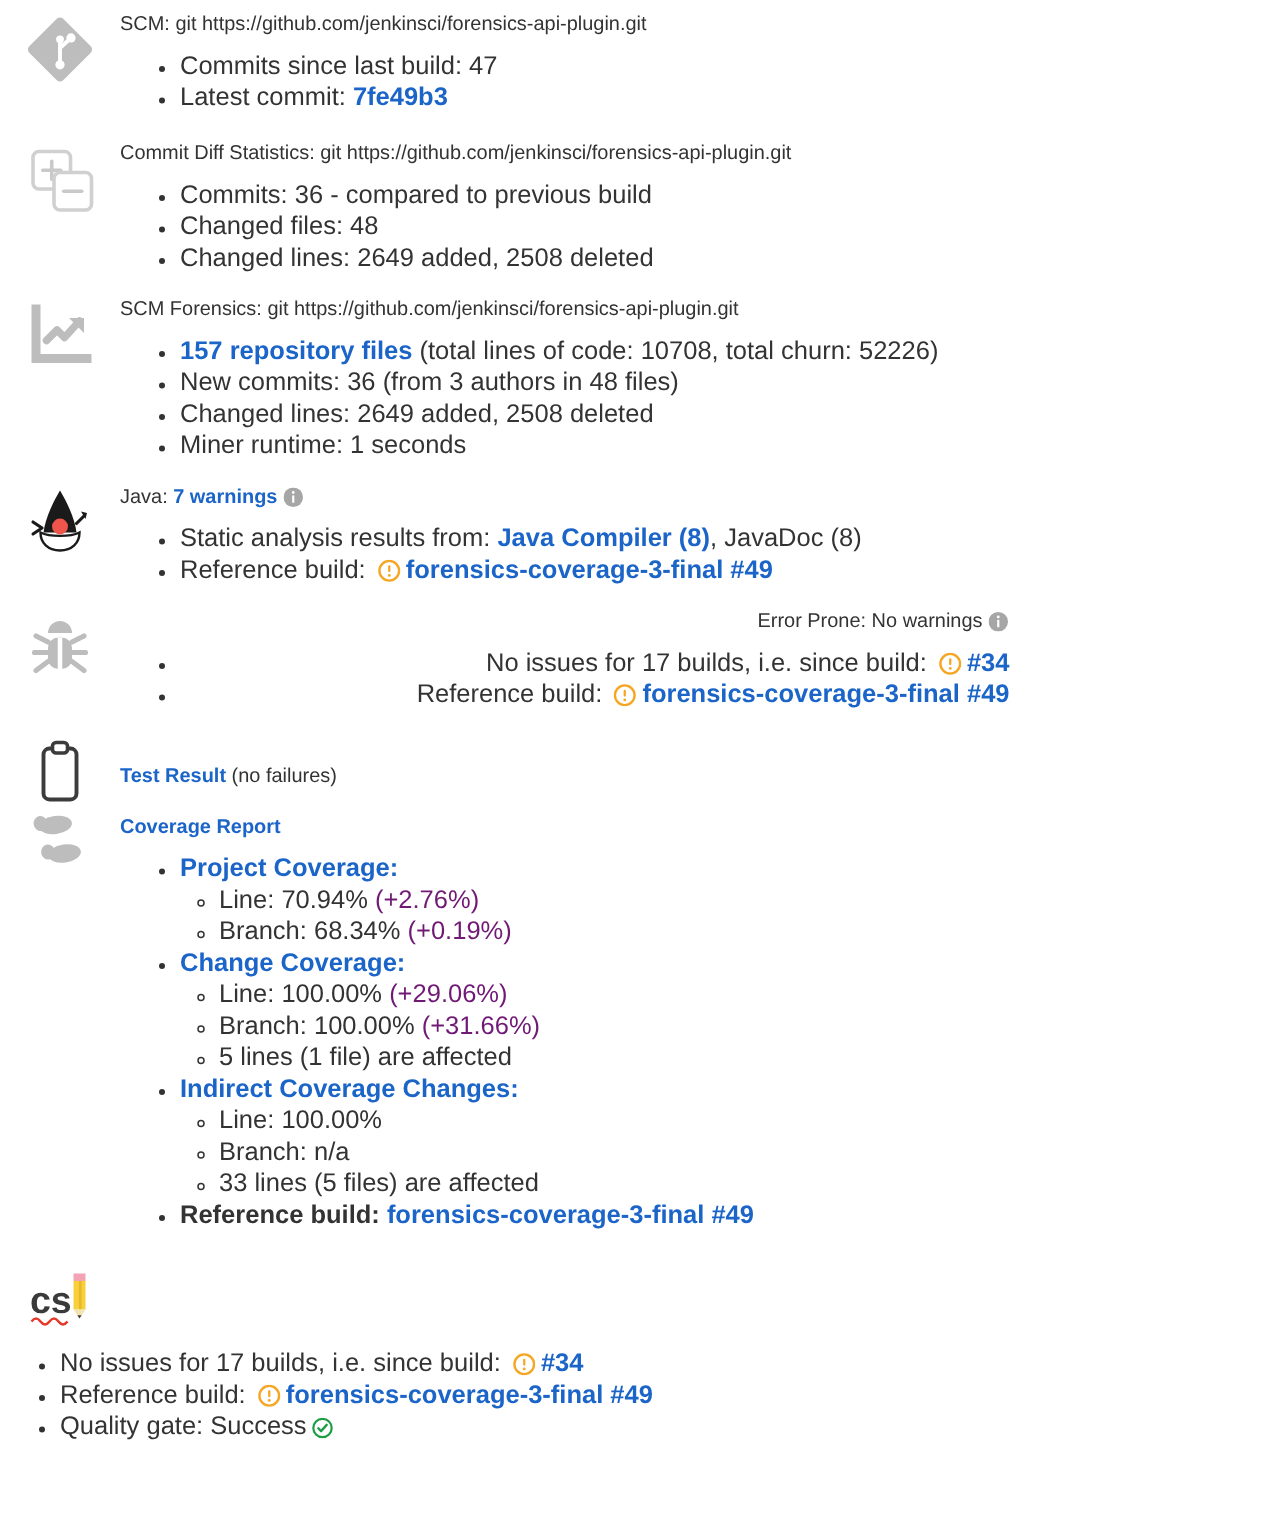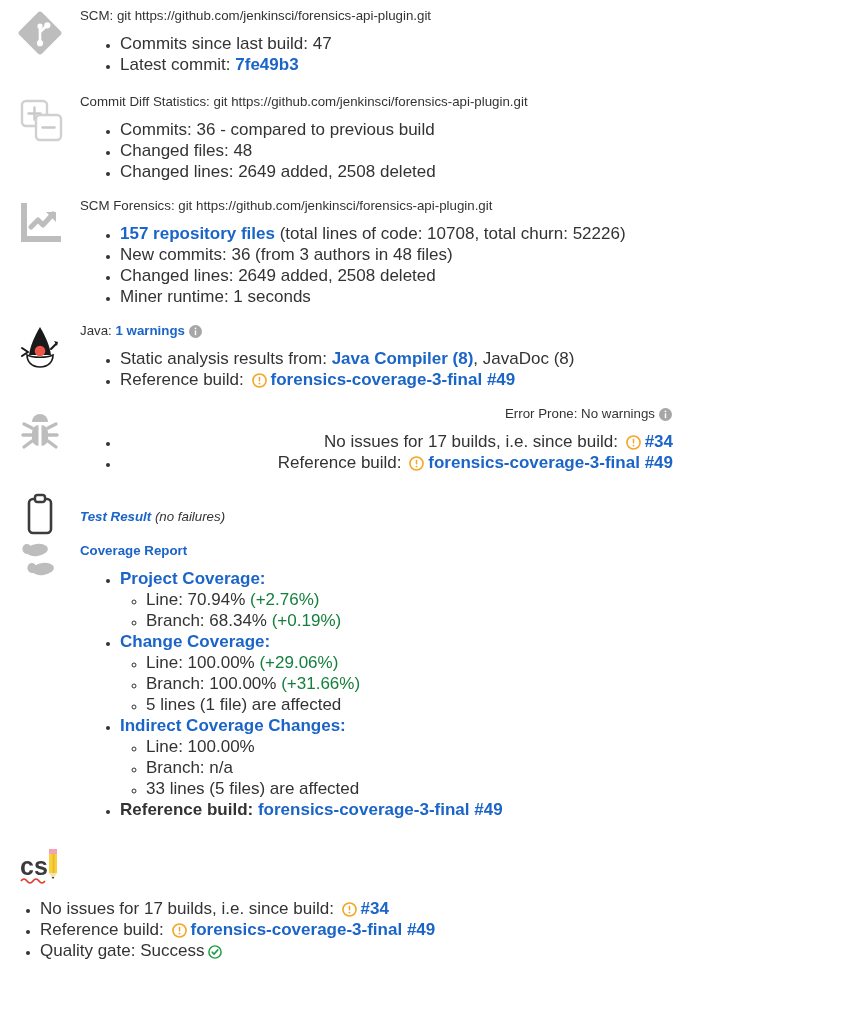--- a/index.html
+++ b/index.html
@@ -62,21 +62,21 @@
   ul.lvl1 > li::marker { color: #333; font-size: 12px; }
   ul.lvl2 > li::marker { color: #333; font-size: 12px; }
 
   a.link {
     color: #1b64c8;
     text-decoration: none;
     font-weight: bold;
   }
 
   .bold-dark { font-weight: bold; color: #333333; }
-  .delta-up { color: #15803d; }
+  .delta-up { color: #701a75; }
 
   
   .icn {
     display: inline-block;
     vertical-align: -3px;
     line-height: 0;
   }
   .icn.info { margin: 0 1px 0 4px; }
   .icn.warn { margin: 0 4px 0 3px; }
   .icn.ok   { margin: 0 0 0 4px; }
@@ -171,21 +171,21 @@
           <path d="M10 30 C10 37 15 42 23 42 C31 42 36 37 36 30 C30 33 16 33 10 30 Z" fill="#ffffff" stroke="#1a1a1a" stroke-width="1.6"></path>
           <circle cx="23" cy="26" r="5.3" fill="#f0554c"></circle>
           <path d="M11 27 L5 23 M11 27 L5 31" stroke="#1a1a1a" stroke-width="2.1" stroke-linecap="round"></path>
           <path d="M34 24 L39 19" stroke="#1a1a1a" stroke-width="2.1" stroke-linecap="round"></path>
           <path d="M37 16 L41 17 L40 21 Z" fill="#1a1a1a"></path>
         </svg>
       </span>
     </div>
     <div class="body-col">
       <p class="headline">
-        <span>Java: </span><a class="link" href="#">1 warnings</a><span class="icn info"><svg width="13" height="13" viewBox="0 0 16 16">
+        <span>Java: </span><a class="link" href="#">7 warnings</a><span class="icn info"><svg width="13" height="13" viewBox="0 0 16 16">
               <circle cx="8" cy="8" r="8" fill="#a6a6a6"></circle>
               <rect x="7.1" y="6.5" width="1.8" height="6" fill="#ffffff"></rect>
               <circle cx="8" cy="4.1" r="1.15" fill="#ffffff"></circle>
             </svg></span>
       </p>
       <ul class="lvl1">
         <li>
           <span>Static analysis results from: </span><a class="link" href="#">Java Compiler (8)</a><span>,  JavaDoc (8)</span>
         </li>
         <li>
@@ -237,21 +237,21 @@
           <span>Reference build: </span><span class="icn warn"><svg width="15" height="15" viewBox="0 0 16 16">
                 <circle cx="8" cy="8" r="7" fill="#ffffff" stroke="#f5a623" stroke-width="1.7"></circle>
                 <rect x="7.2" y="4" width="1.6" height="5" rx="0.8" fill="#f5a623"></rect>
                 <circle cx="8" cy="11.3" r="1" fill="#f5a623"></circle>
               </svg></span><a class="link" href="#">forensics-coverage-3-final #49</a>
         </li>
       </ul>
     </div>
   </div>
 
-  <div class="section" style="padding-top:18px;font-style:italic;">
+  <div class="section" style="padding-top:18px;">
     <div class="icon-col" style="padding-top:0;">
       <span class="bigicon">
         <svg width="46" height="46" viewBox="0 0 46 46">
           <rect x="12" y="8" width="22" height="34" rx="4" fill="#ffffff" stroke="#3c3c3c" stroke-width="2.6"></rect>
           <rect x="18" y="4" width="10" height="7" rx="2.4" fill="#ffffff" stroke="#3c3c3c" stroke-width="2.4"></rect>
         </svg>
       </span>
     </div>
     <div class="body-col" style="padding-top:16px;">
       <p class="headline">

